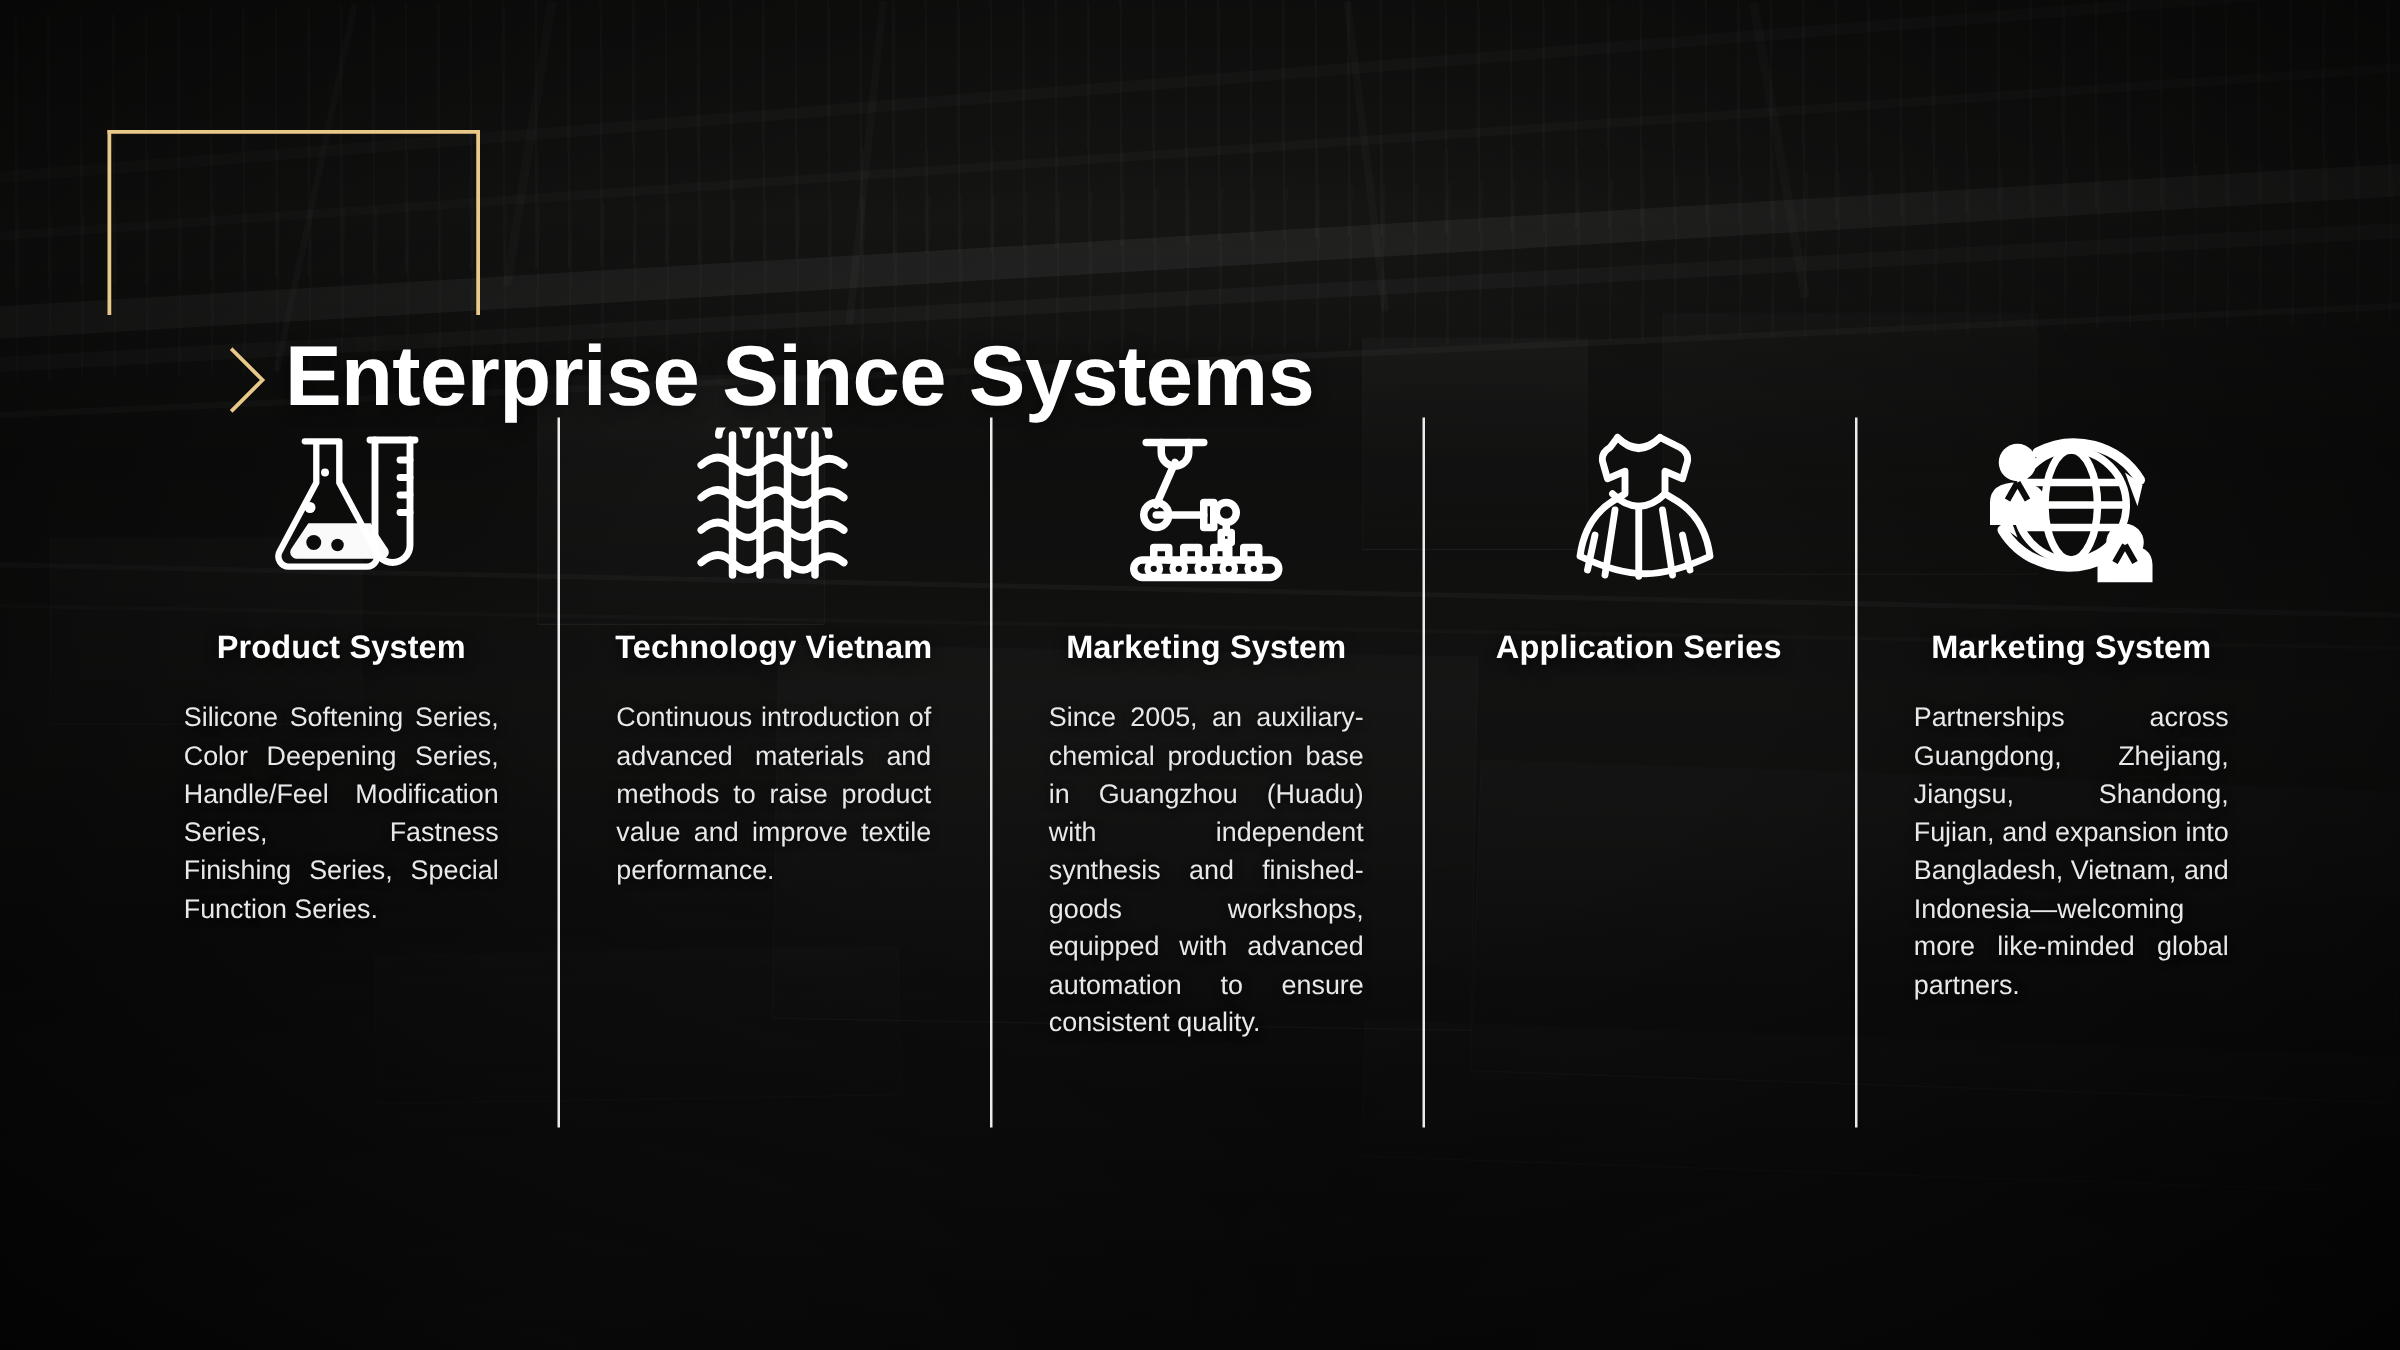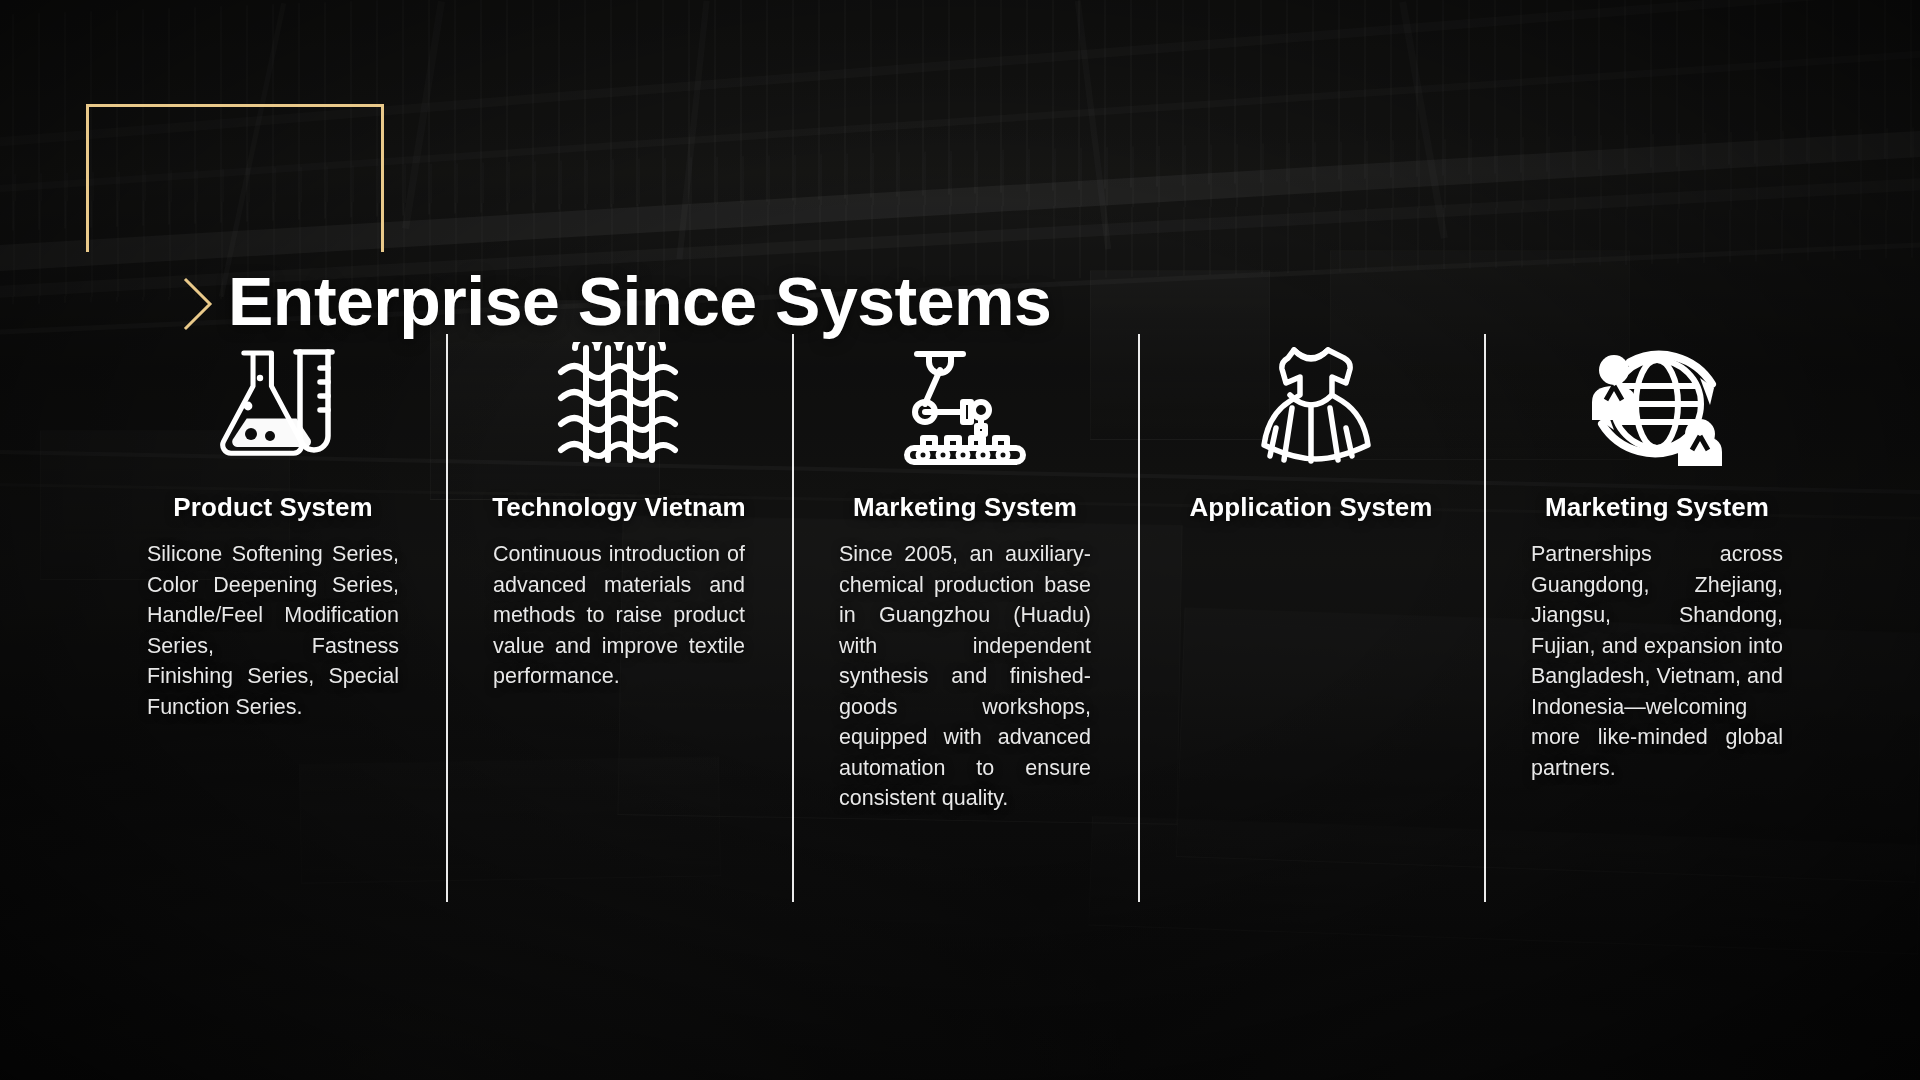--- a/index.html
+++ b/index.html
@@ -67,26 +67,26 @@
   .col{
     position:relative; flex:1 1 0; padding:0 14px; text-align:center;
   }
   .col + .col::before{
     content:""; position:absolute; left:0px; top:0px; width:2px; height:568px;
     background:rgba(255,255,255,0.92);
   }
   .icon-box{ height:140px; display:flex; align-items:center; justify-content:center; }
   .icon-box svg{ display:block; }
   .col-title{
-    margin-top:18px; font-size:26px; font-weight:bold; color:#ffffff;
+    margin-top:28px; font-size:26px; font-weight:bold; color:#ffffff;
     letter-spacing:0.1px; white-space:nowrap;
     text-shadow:0 2px 10px rgba(0,0,0,0.7);
   }
   .col-body{
-    margin:16px auto 0; font-size:21.5px; line-height:1.42; color:#e8e8e8;
+    margin:26px auto 0; font-size:21.5px; line-height:1.42; color:#e8e8e8;
     text-align:justify; text-align-last:left; max-width:252px;
     text-shadow:0 1px 8px rgba(0,0,0,0.75); hyphens:auto;
   }
 </style>
 </head>
 <body>
 
 <div id="slide">
 
   <div class="bg">
@@ -209,21 +209,21 @@
                      q22 14 26 44 q-30 14 -52 14 q-22 0 -52 -14 q4 -30 26 -44 l10 -6 V35 l-14 6 -4 -14
                      q-1 -7 6 -11 z"></path>
             <path d="M46 8 q17 18 34 0"></path>
             <path d="M42 53 q10 10 21 10 q11 0 21 -10"></path>
             <path d="M63 63 v56"></path>
             <path d="M44 66 l-8 52 M82 66 l8 52"></path>
             <path d="M28 86 l-6 28 M98 86 l6 28"></path>
           </g>
         </svg>
       </div>
-      <div class="col-title">Application System</div>
+      <div class="col-title">Application Series</div>
     </div>
 
     <div class="col">
       <div class="icon-box">
         <svg width="142" height="124" viewBox="0 0 142 124">
           <g fill="none" stroke="#ffffff" stroke-width="6">
             <circle cx="71" cy="62" r="44"></circle>
             <ellipse cx="71" cy="62" rx="21" ry="44"></ellipse>
             <path d="M29 44 h84 M27 62 h88 M29 80 h84"></path>
           </g>

